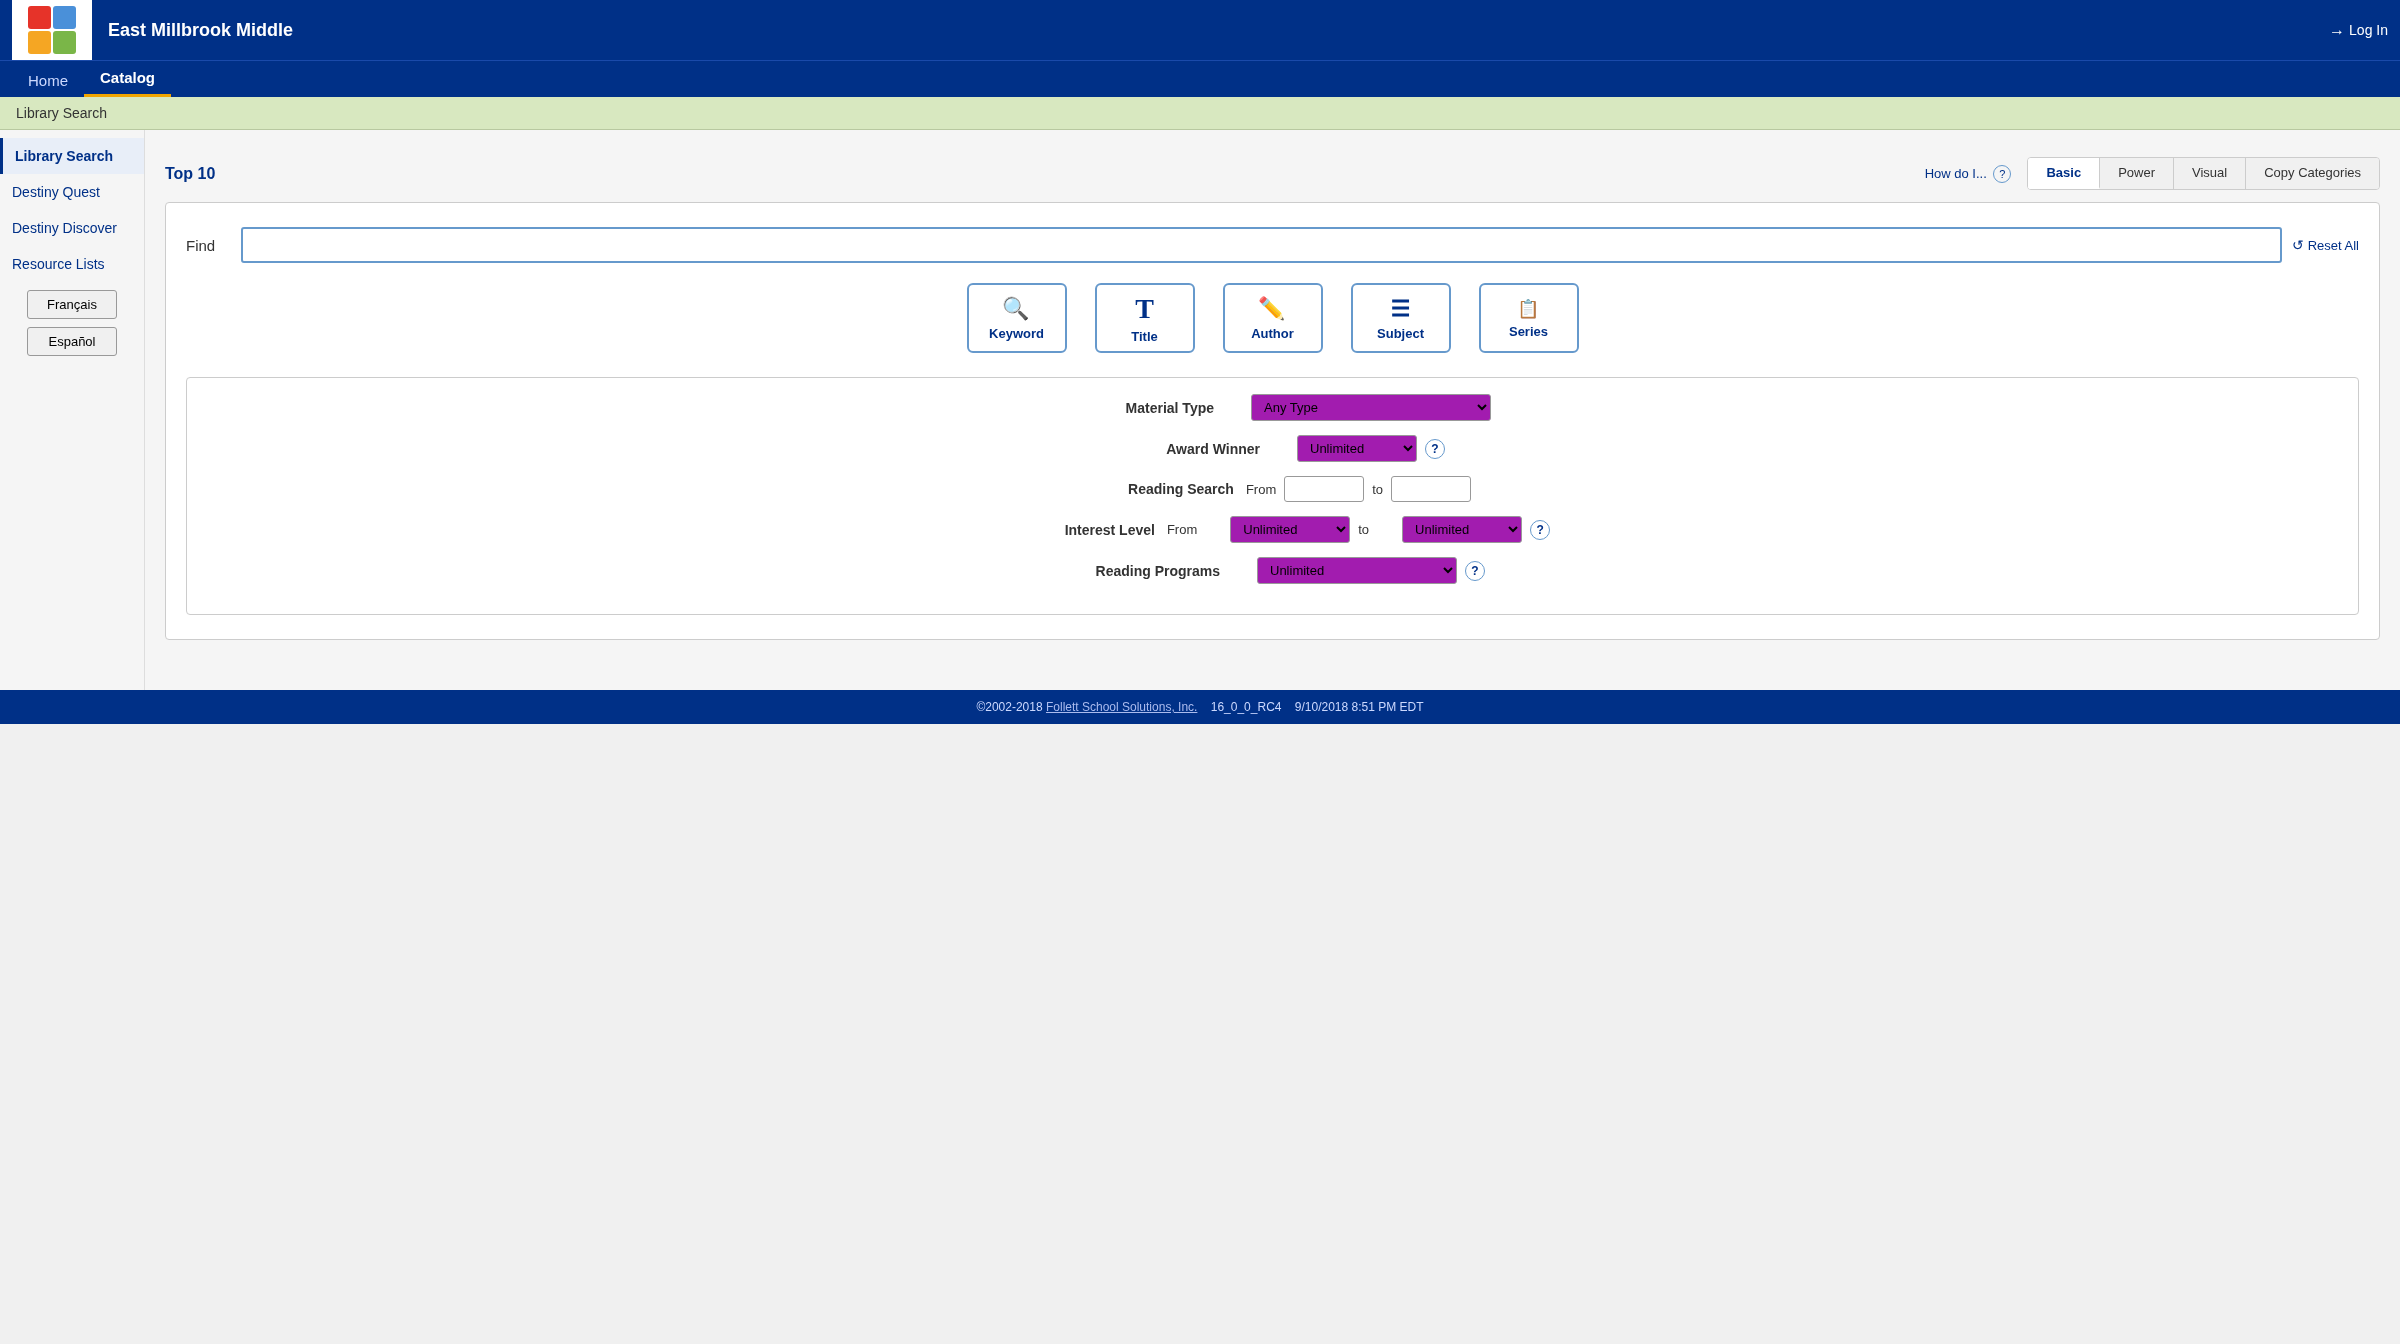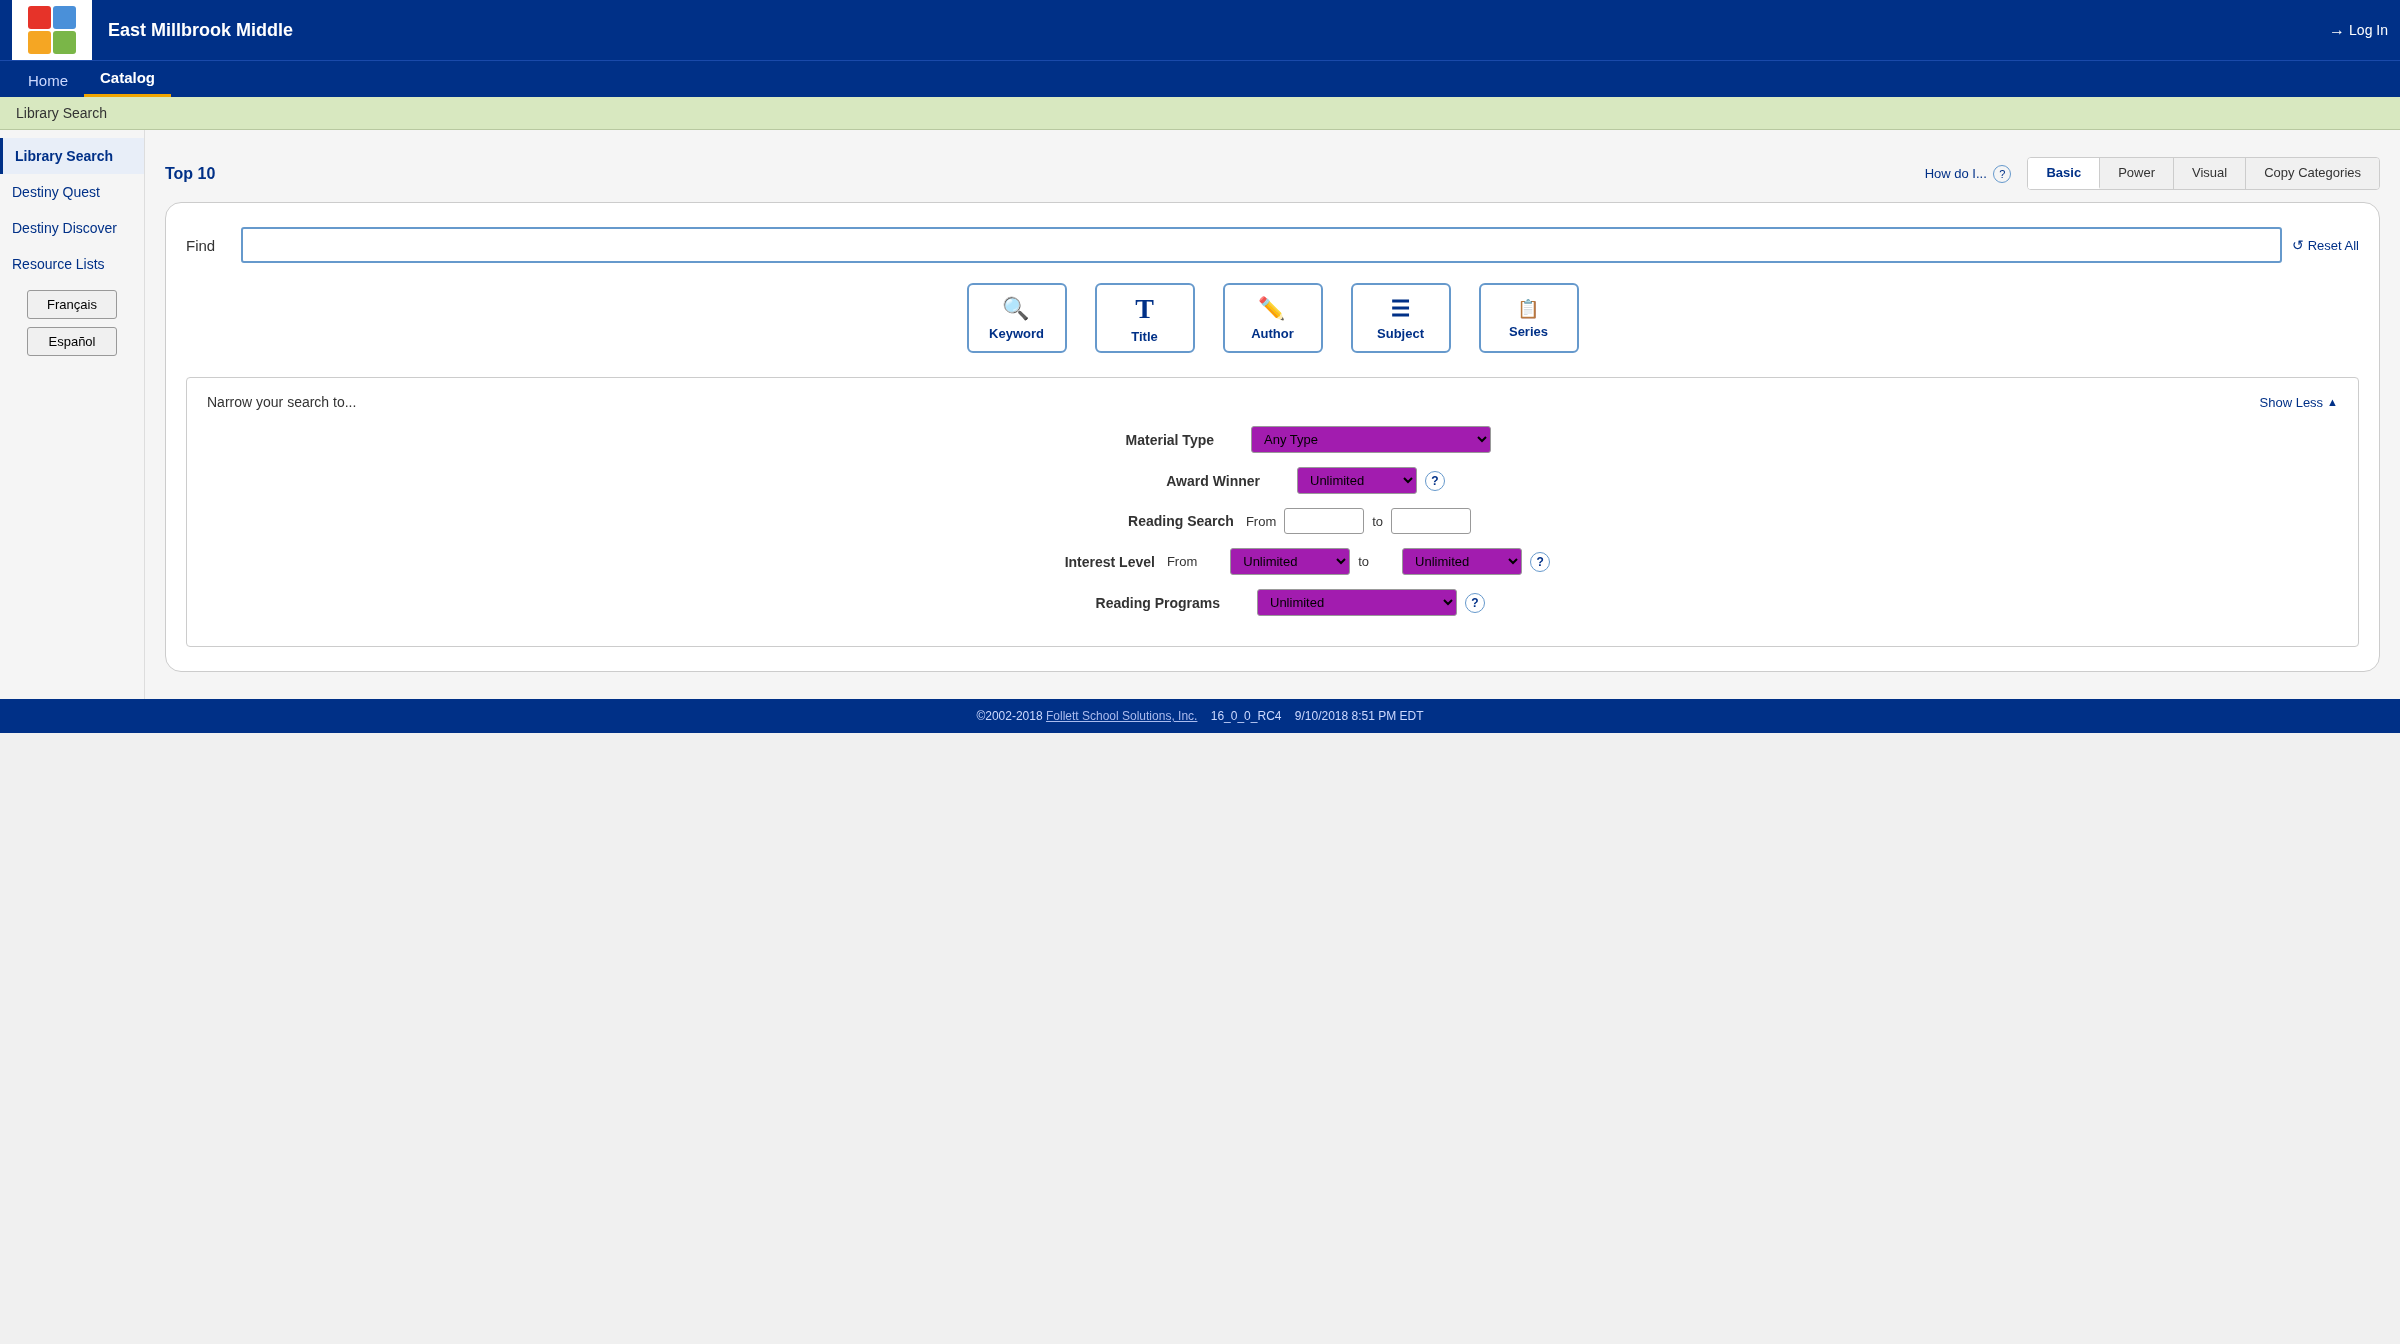--- a/index.html
+++ b/index.html
@@ -162,21 +162,21 @@
       background: white;
       color: #003087;
       font-weight: bold;
       border-bottom: 2px solid white;
     }
 
     
     #search-panel {
       background: white;
       border: 1px solid #ccc;
-      border-radius: 16px;
+      border-radius: 4px;
       padding: 24px 20px;
     }
 
     #find-row {
       display: flex;
       align-items: center;
       margin-bottom: 20px;
       gap: 10px;
     }
     #find-label {
@@ -433,27 +433,20 @@
           <span class="search-type-icon">☰</span>
           <span>Subject</span>
         </button>
         <button class="search-type-btn">
           <span class="search-type-icon" style="font-size:18px;">📋</span>
           <span>Series</span>
         </button>
       </div>
 
       <div id="narrow-box">
-        <div id="narrow-header">
-          <span id="narrow-title">Narrow your search to...</span>
-          <button id="show-less-btn">
-            <span>Show Less</span>
-            <span style="font-size:11px;">▲</span>
-          </button>
-        </div>
 
         <div class="filter-row">
           <span class="filter-label">Material Type</span>
           <div class="filter-control">
             <select class="filter-select filter-select-wide">
               <option>Any Type</option>
               <option>Book</option>
               <option>eBook</option>
               <option>DVD</option>
               <option>Magazine</option>

